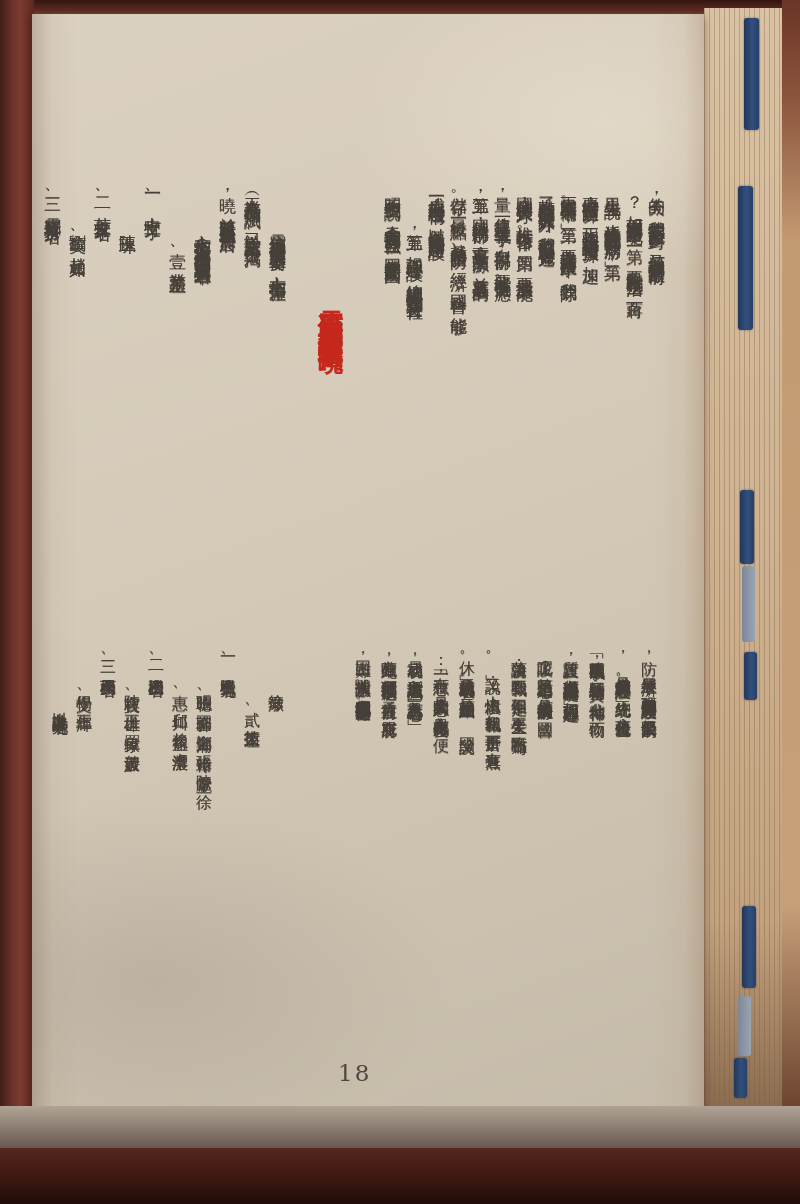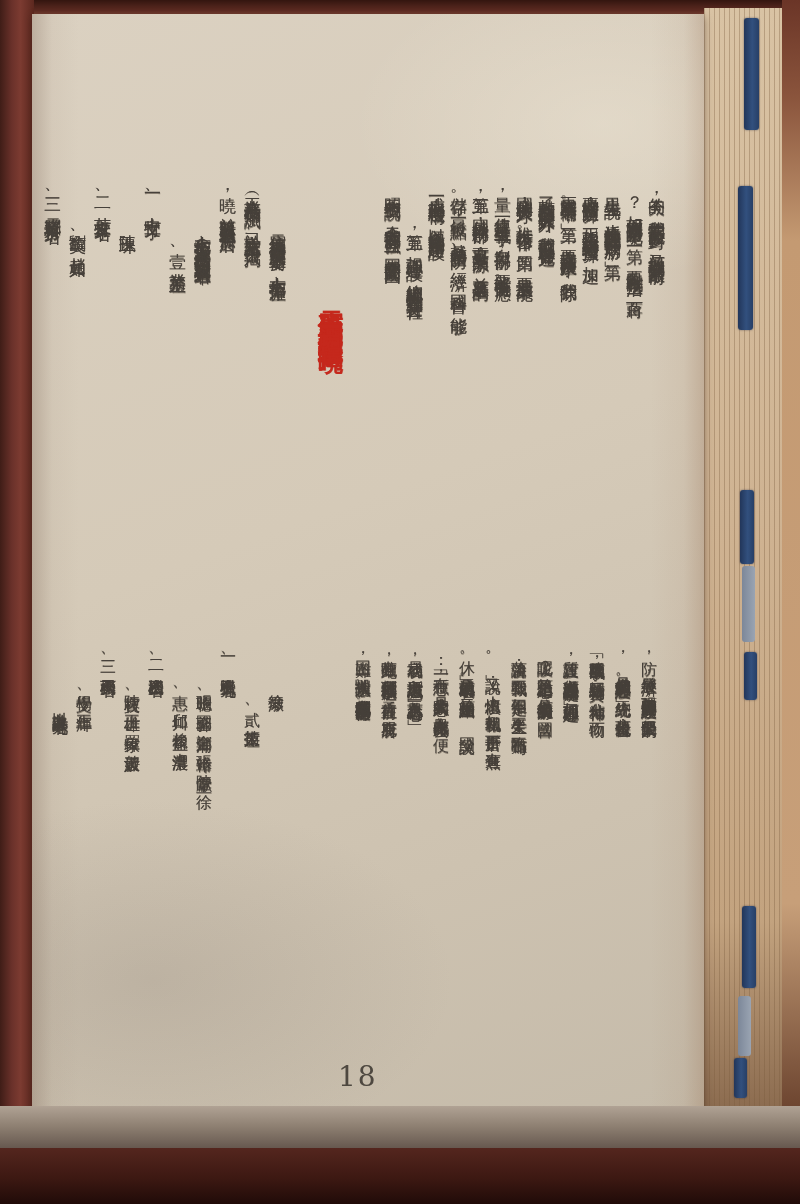--- a/index.html
+++ b/index.html
@@ -90,21 +90,21 @@
   .headline {
     position: absolute; left: 314px; top: 290px; height: 470px;
     writing-mode: vertical-rl; text-orientation: upright;
     font-size: 25px; font-weight: bold; letter-spacing: 2.4px;
     color: #c5281c;
     text-shadow: 0.4px 0.4px 0.5px rgba(180,30,20,0.5);
   }
   .pageno {
     position: absolute; left: 338px; top: 1060px;
     font-family: "DejaVu Serif", serif;
-    font-size: 28px; letter-spacing: 2px; color: #4e4840;
+    font-size: 23px; letter-spacing: 2px; color: #4e4840;
   }
 </style>
 </head>
 <body>
 
 <div class="scene">
 
   <div class="cover-top"></div>
   <div class="cover-left"></div>
 

